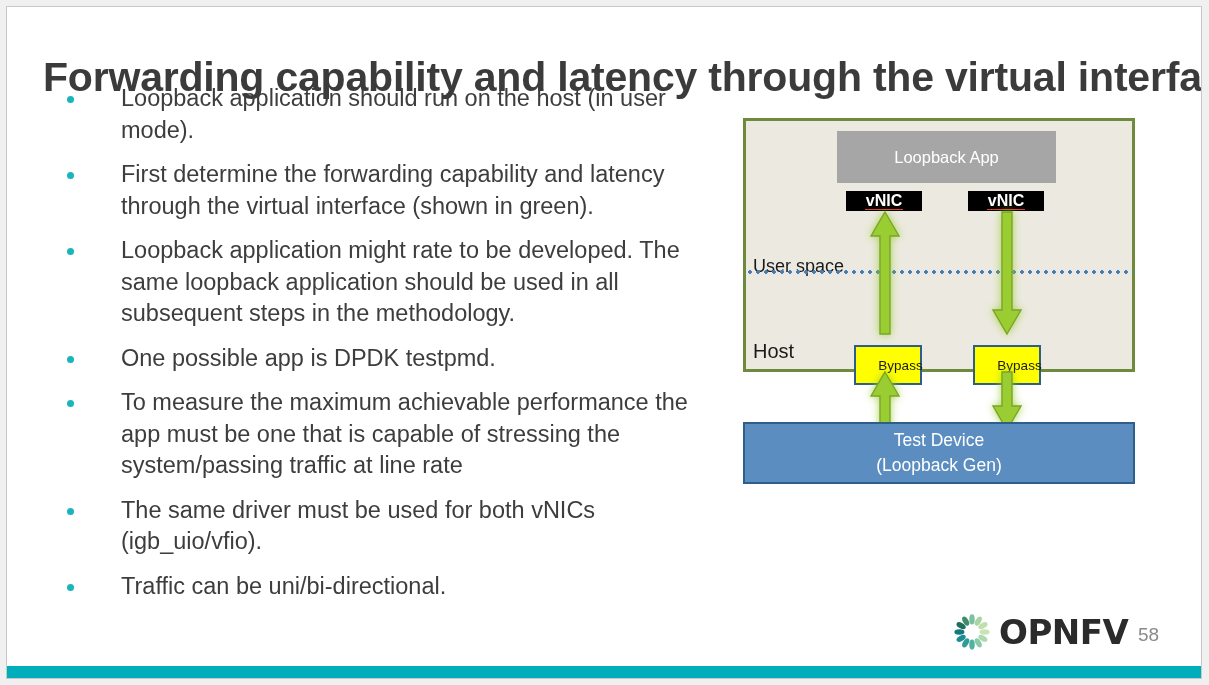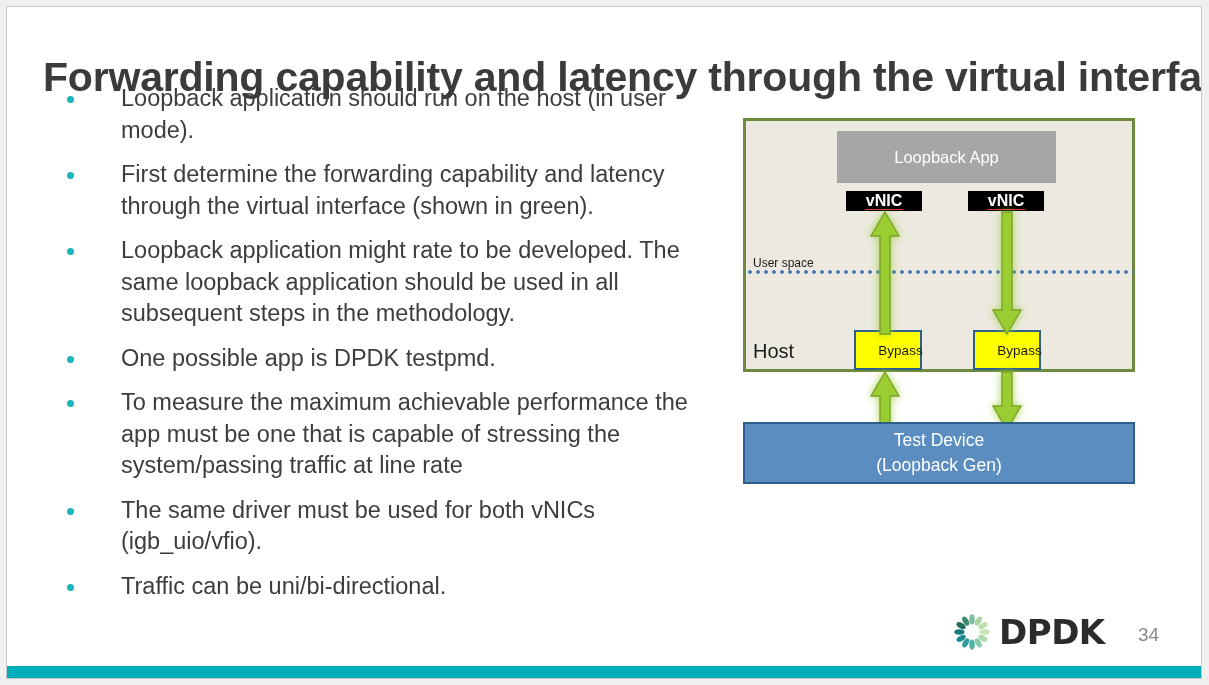--- a/index.html
+++ b/index.html
@@ -77,21 +77,21 @@
     width: 392px;
     height: 254px;
     background: #ECEAE0;
     border: 3px solid #6E8B3D;
     box-sizing: border-box;
   }
   #user-space-label {
     position: absolute;
     left: 746px;
     top: 249px;
-    font-size: 12px;
+    font-size: 18px;
     color: #1a1a1a;
     font-family: "Liberation Sans", sans-serif;
   }
   #dotted-divider {
     position: absolute;
     left: 739px;
     top: 263px;
     width: 387px;
     height: 4px;
     background-image: radial-gradient(circle, #4a7ebb 0 1.7px, rgba(0,0,0,0) 1.9px);
@@ -150,21 +150,21 @@
     background-image: radial-gradient(circle at 50% 0%, #e03b2b 0 1.3px, rgba(0,0,0,0) 1.5px);
     background-size: 3px 3px;
     background-repeat: repeat-x;
   }
   #vnic-left  { left: 839px; }
   #vnic-right { left: 961px; }
 
   
   .bypass {
     position: absolute;
-    top: 323px;
+    top: 338px;
     width: 68px;
     height: 40px;
     background: #FFFF00;
     border: 2.5px solid #2E5F8A;
     box-sizing: border-box;
     color: #1a1a1a;
     font-size: 13.5px;
     display: flex;
     align-items: center;
     justify-content: center;
@@ -336,20 +336,20 @@
         <ellipse cx="50" cy="20" rx="6.5" ry="12" fill="#AFD9AE" transform="rotate(120 50 50)"></ellipse>
         <ellipse cx="50" cy="20" rx="6.5" ry="12" fill="#8ACBA8" transform="rotate(150 50 50)"></ellipse>
         <ellipse cx="50" cy="20" rx="6.5" ry="12" fill="#4FB3A0" transform="rotate(180 50 50)"></ellipse>
         <ellipse cx="50" cy="20" rx="6.5" ry="12" fill="#2E9C9B" transform="rotate(210 50 50)"></ellipse>
         <ellipse cx="50" cy="20" rx="6.5" ry="12" fill="#1E8C93" transform="rotate(240 50 50)"></ellipse>
         <ellipse cx="50" cy="20" rx="6.5" ry="12" fill="#14787F" transform="rotate(270 50 50)"></ellipse>
         <ellipse cx="50" cy="20" rx="6.5" ry="12" fill="#1F6E5E" transform="rotate(300 50 50)"></ellipse>
         <ellipse cx="50" cy="20" rx="6.5" ry="12" fill="#3E8C6C" transform="rotate(330 50 50)"></ellipse>
       </g>
     </svg>
-    <span id="logo-word">DPDK</span>
-  </div>
-
-  <div id="page-number">34</div>
+    <span id="logo-word">OPNFV</span>
+  </div>
+
+  <div id="page-number">58</div>
 
   <div id="bottom-bar"></div>
 
 </div>
 
 </body></html>

